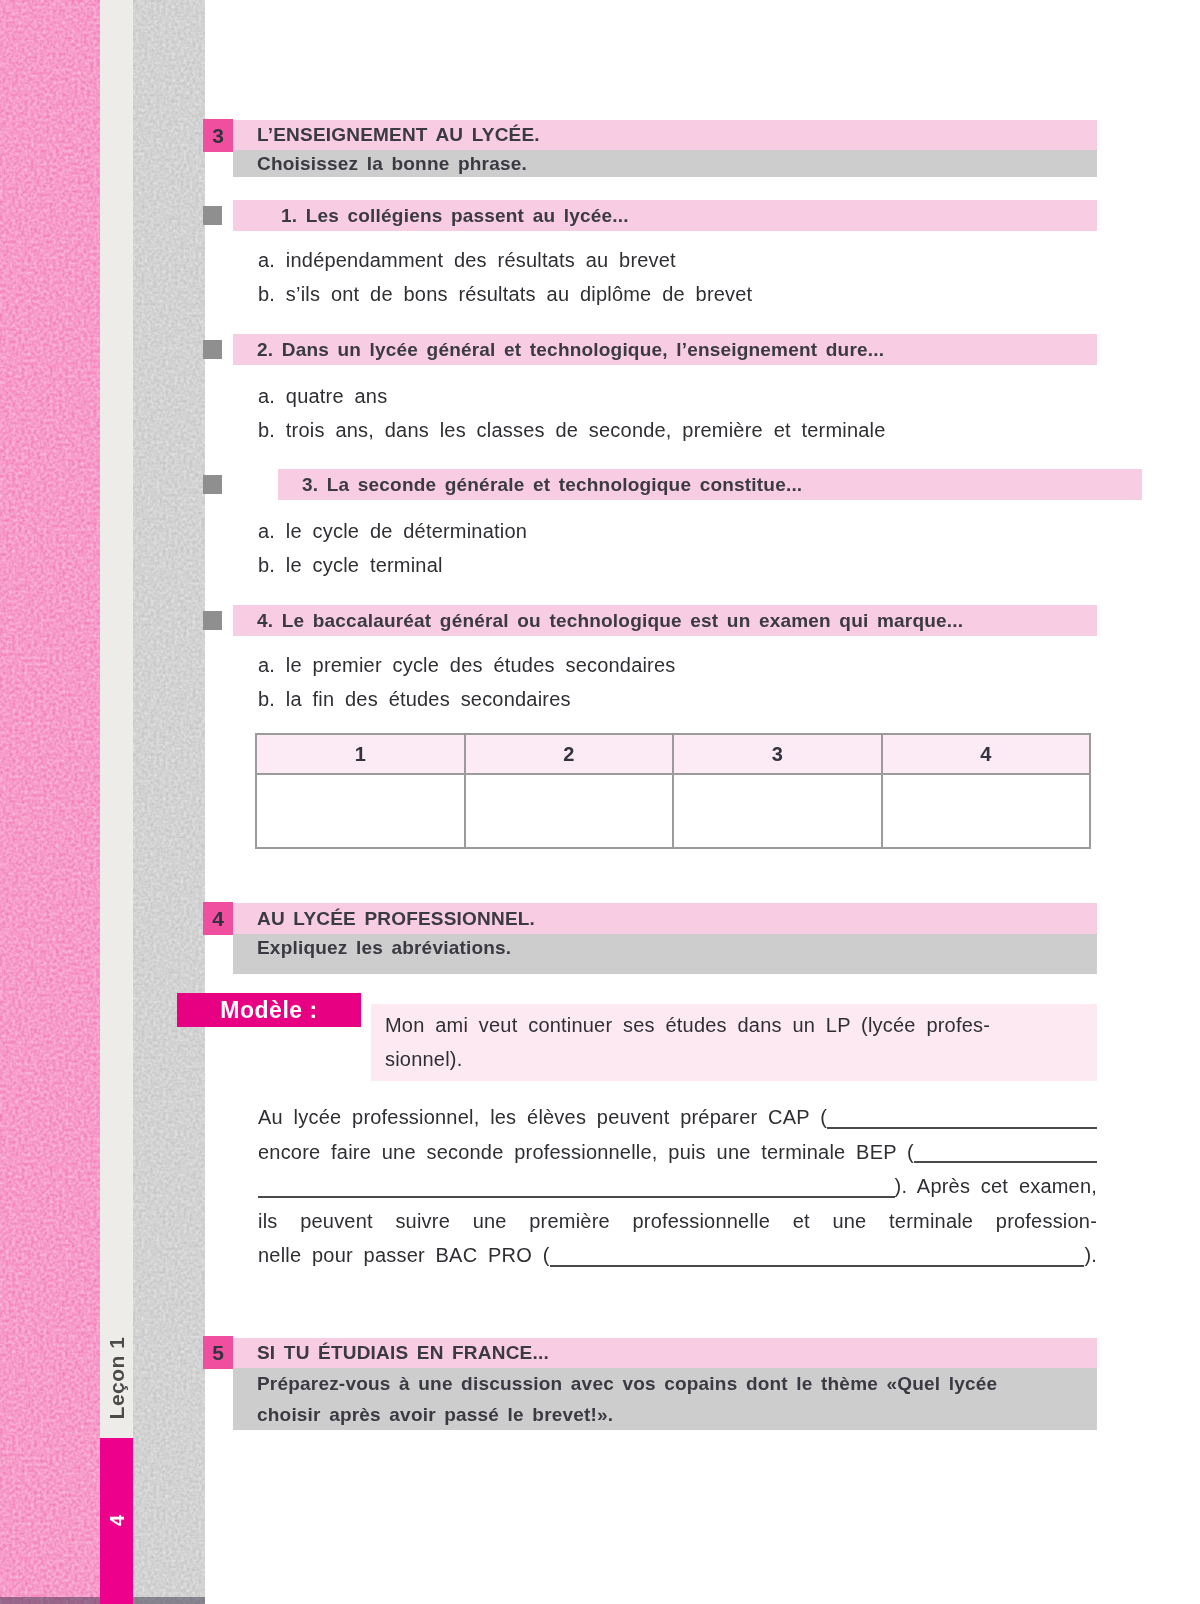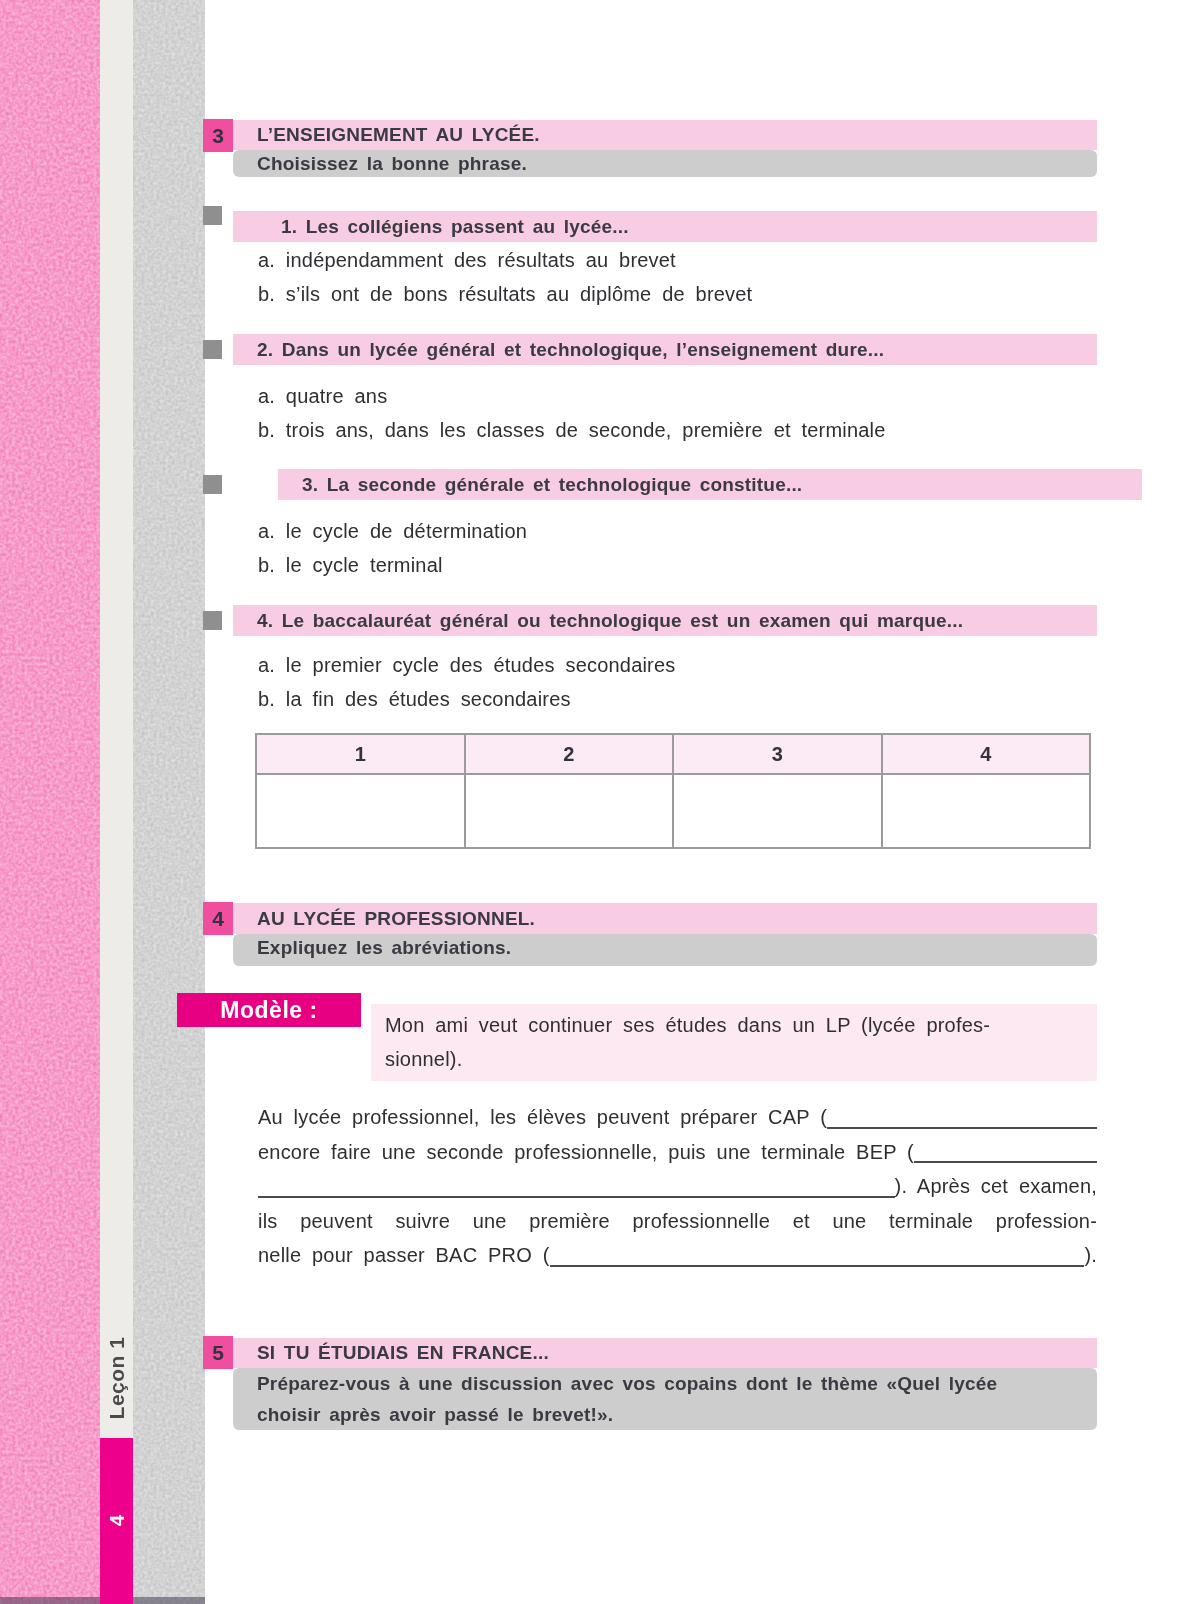--- a/index.html
+++ b/index.html
@@ -21,21 +21,21 @@
       transform:rotate(-90deg);text-align:center;font-weight:bold;font-size:20px;color:#ffffff;line-height:33px;}
 
   
   .numbox{position:absolute;left:203px;width:30px;height:33px;background:#f04fa0;
       color:#33333f;font-weight:bold;font-size:21px;text-align:center;line-height:33px;}
   .banner{position:absolute;left:233px;width:864px;height:31px;background:#f8cce2;
       color:#3a3a42;font-weight:bold;font-size:19px;line-height:31px;padding-left:24px;
       box-sizing:border-box;letter-spacing:0.2px;word-spacing:3px;white-space:nowrap;}
   .subband{position:absolute;left:233px;width:864px;background:#cdcdcd;color:#3a3a42;
       font-weight:bold;font-size:19px;padding-left:24px;box-sizing:border-box;
-      letter-spacing:0.2px;word-spacing:3px;border-radius:6px;}
+      letter-spacing:0.2px;word-spacing:3px;}
   .bullet{position:absolute;left:203px;width:19px;height:19px;background:#8f8f8f;}
 
   
   .options{position:absolute;left:258px;width:839px;font-size:20px;line-height:34px;
       color:#2f2f33;word-spacing:5px;letter-spacing:0.2px;}
   .options div{white-space:nowrap;}
 
   
   .ans-table{position:absolute;left:255px;top:733px;width:836px;border-collapse:collapse;}
   .ans-table th{border:2px solid #9b9b9b;background:#fcebf4;height:36px;
@@ -100,21 +100,21 @@
 
   <div class="lecon-label">Leçon 1</div>
   <div class="pagenum-block"></div>
   <div class="pagenum-label">4</div>
 
   <div class="numbox" style="top:119px;">3</div>
   <div class="banner" style="top:120px;height:30px;line-height:30px;">L’ENSEIGNEMENT AU LYCÉE.</div>
   <div class="subband" style="top:150px;height:27px;line-height:27px;">Choisissez la bonne phrase.</div>
 
   <div class="bullet" style="top:206px;"></div>
-  <div class="banner" style="top:211px;padding-left:48px;">1. Les collégiens passent au lycée...</div>
+  <div class="banner" style="top:200px;padding-left:48px;">1. Les collégiens passent au lycée...</div>
   <div class="options" style="top:243px;">
     <div>a. indépendamment des résultats au brevet</div>
     <div>b. s’ils ont de bons résultats au diplôme de brevet</div>
   </div>
 
   <div class="bullet" style="top:340px;"></div>
   <div class="banner" style="top:334px;">2. Dans un lycée général et technologique, l’enseignement dure...</div>
   <div class="options" style="top:379px;">
     <div>a. quatre ans</div>
     <div>b. trois ans, dans les classes de seconde, première et terminale</div>
@@ -146,21 +146,21 @@
       <td></td>
       <td></td>
       <td></td>
       <td></td>
     </tr>
   </tbody>
     </table>
 
   <div class="numbox" style="top:902px;">4</div>
   <div class="banner" style="top:903px;">AU LYCÉE PROFESSIONNEL.</div>
-  <div class="subband" style="top:934px;height:32px;line-height:28px;">Expliquez les abréviations.</div>
+  <div class="subband" style="top:934px;height:40px;line-height:28px;">Expliquez les abréviations.</div>
 
   <div class="model-box">Modèle :</div>
   <div class="model-panel">
     <div>Mon ami veut continuer ses études dans un LP (lycée profes-</div>
     <div>sionnel).</div>
   </div>
 
   <div class="paragraph">
     <div class="pline">
       <span class="seg">Au lycée professionnel, les élèves peuvent préparer CAP (</span>

